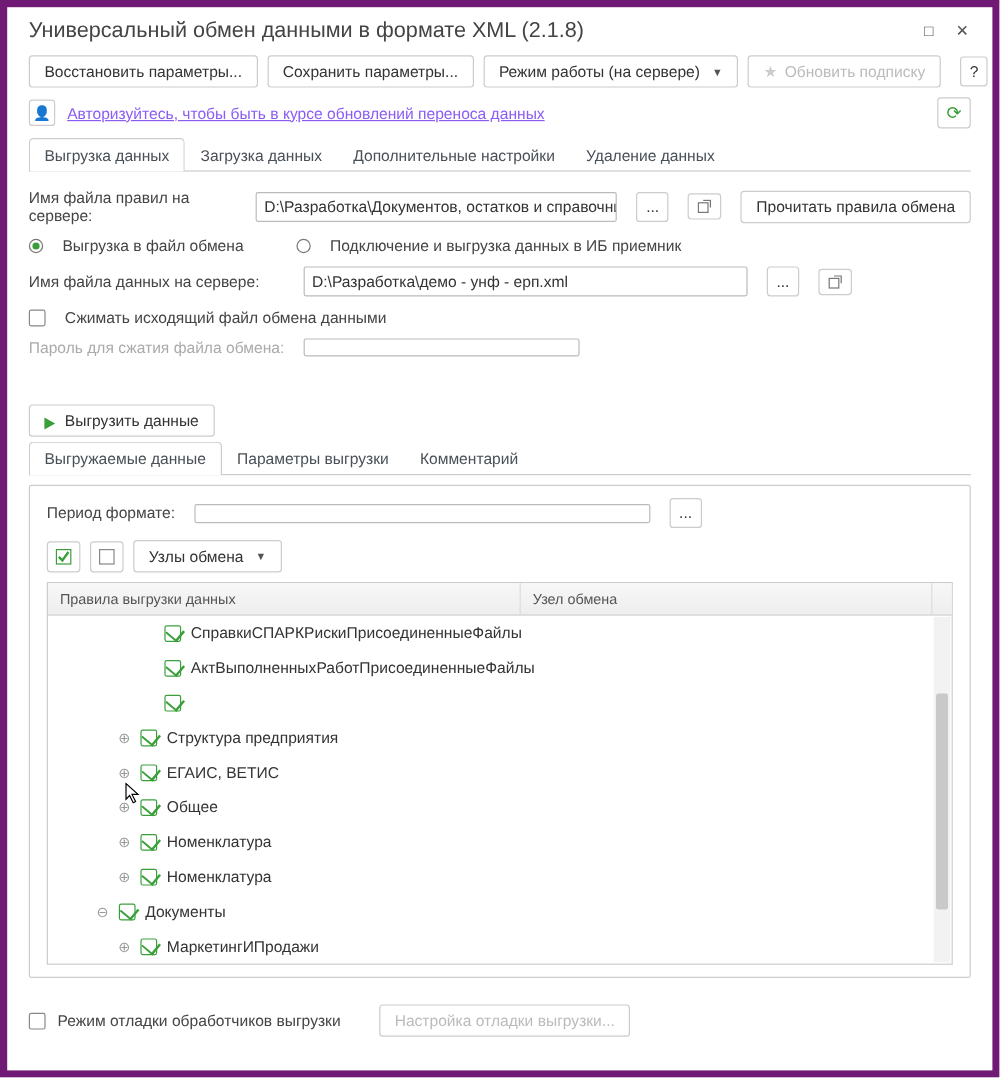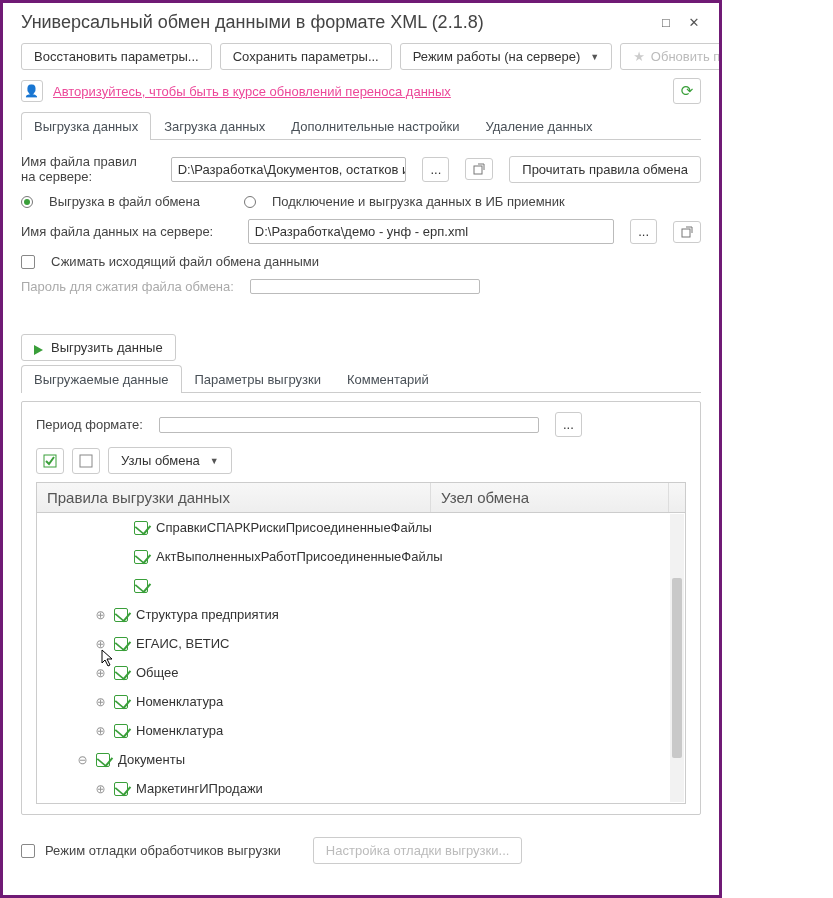--- a/index.html
+++ b/index.html
@@ -1,50 +1,50 @@
 <!DOCTYPE html>
 <html><head>
 <meta charset="utf-8">
 <style>
   * { box-sizing: border-box; }
   body { margin: 0; font-family: Arial, sans-serif; font-size: 13px; color: #333; background: #fff; }
-  .window { width: 722px; height: 898px; border: 3px solid #701a75; position: relative; background: #fff; overflow: hidden; }
+  .window { width: 833px; height: 898px; border: 6px solid #701a75; position: relative; background: #fff; overflow: hidden; }
   .titlebar { display: flex; align-items: center; padding: 8px 12px 0 18px; }
   .titlebar .title { font-size: 18px; color: #444; flex: 1; }
   .winbtn { width: 26px; height: 22px; display: inline-flex; align-items: center; justify-content: center; color: #555; margin-left: 2px; cursor: default; }
   .toolbar { display: flex; padding: 10px 18px 6px; gap: 8px; align-items: center; }
   .btn { border: 1px solid #ccc; border-radius: 3px; background: #fff; padding: 5px 12px; display: inline-flex; align-items: center; gap: 6px; white-space: nowrap; color: #333; }
   .btn.icon-only { padding: 4px 7px; }
   .btn.disabled { color: #bbb; }
   .ddcaret { font-size: 9px; color: #555; margin-left: 4px; }
   .spacer { flex: 1; }
   .authrow { display: flex; align-items: center; padding: 2px 18px 8px; gap: 10px; }
   .avatar { width: 22px; height: 22px; border: 1px solid #ccc; border-radius: 3px; display: flex; align-items: center; justify-content: center; font-size: 12px; }
-  .authlink { color: #ec4899; text-decoration: underline; }
+  .authlink { color: #8b5cf6; text-decoration: underline; }
   .refresh { border: 1px solid #ccc; border-radius: 3px; width: 28px; height: 26px; display: flex; align-items: center; justify-content: center; margin-left: auto; color: #3a9f3a; font-size: 15px; }
   .tabs { display: flex; border-bottom: 1px solid #ccc; margin: 0 18px; }
   .tab { border: 1px solid transparent; border-bottom: none; padding: 6px 12px; color: #495057; margin-bottom: -1px; }
   .tab.active { border-color: #ccc; background: #fff; border-top-left-radius: 4px; border-top-right-radius: 4px; }
   .tabpanel { padding: 14px 18px 6px; }
   .row { display: flex; align-items: center; gap: 16px; margin-bottom: 10px; }
   .label { color: #444; }
   .input { border: 1px solid #bbb; border-radius: 2px; padding: 4px 6px; background: #fff; color: #333; }
   .radio-dot { display:inline-block; width:12px; height:12px; border:1px solid #777; border-radius:50%; position:relative; }
   .radio-dot.on::after { content:""; position:absolute; top:2px; left:2px; width:6px; height:6px; border-radius:50%; background:#3a9f3a; }
   .cb-box { display:inline-block; width:14px; height:14px; border:1px solid #888; border-radius:2px; position:relative; background:#fff; }
   .cb-box.on { border-color:#3a9f3a; }
   .cb-box.on::after { content:""; position:absolute; left:2px; top:-2px; width:10px; height:12px; border-right:2px solid #3a9f3a; border-bottom:2px solid #3a9f3a; transform: rotate(40deg) scaleY(.8); }
   .exportbtn { border: 1px solid #ccc; border-radius: 3px; padding: 5px 12px; display:inline-flex; align-items:flex-end; gap:8px; }
   .play { width: 0; height: 0; border-top: 5px solid transparent; border-bottom: 5px solid transparent; border-left: 9px solid #3a9f3a; }
   .innerbox { border: 1px solid #ccc; margin: 8px 18px; border-radius: 2px; }
   .innerpad { padding: 10px 14px; }
   .toolbar2 { display:flex; gap:8px; align-items:center; margin: 8px 0; }
   .sq { width:28px; height:26px; border:1px solid #ccc; border-radius:3px; display:flex; align-items:center; justify-content:center; }
   .grid { border: 1px solid #ccc; position: relative; }
-  .ghead { display:flex; background:linear-gradient(#f7f7f7,#eee); border-bottom:1px solid #ccc; font-size:15px; color:#555; }
+  .ghead { display:flex; background:linear-gradient(#f7f7f7,#eee); border-bottom:1px solid #ccc; font-size:12px; color:#555; }
   .ghead .c1 { width: 394px; padding:6px 10px; border-right:1px solid #ddd; }
   .ghead .c2 { flex:1; padding:6px 10px; border-right:1px solid #ddd; }
   .ghead .c3 { width: 16px; }
   .gbody { height: 290px; overflow: hidden; position: relative; }
   .trow { display:flex; align-items:center; height:29px; font-size:13px; }
   .trow .cell { display:flex; align-items:center; gap:8px; padding-left: 10px; }
   .expander { width:11px; height:11px; display:inline-flex; align-items:center; justify-content:center; color:#888; font-size:12px; position:relative; }
   .expander.plus::before { content:"⊕"; font-size:12px; color:#999; }
   .expander.minus::before { content:"⊖"; font-size:12px; color:#999; }
   .scrollbar { position:absolute; right:1px; top:1px; bottom:1px; width:14px; background:#f2f2f2; }

